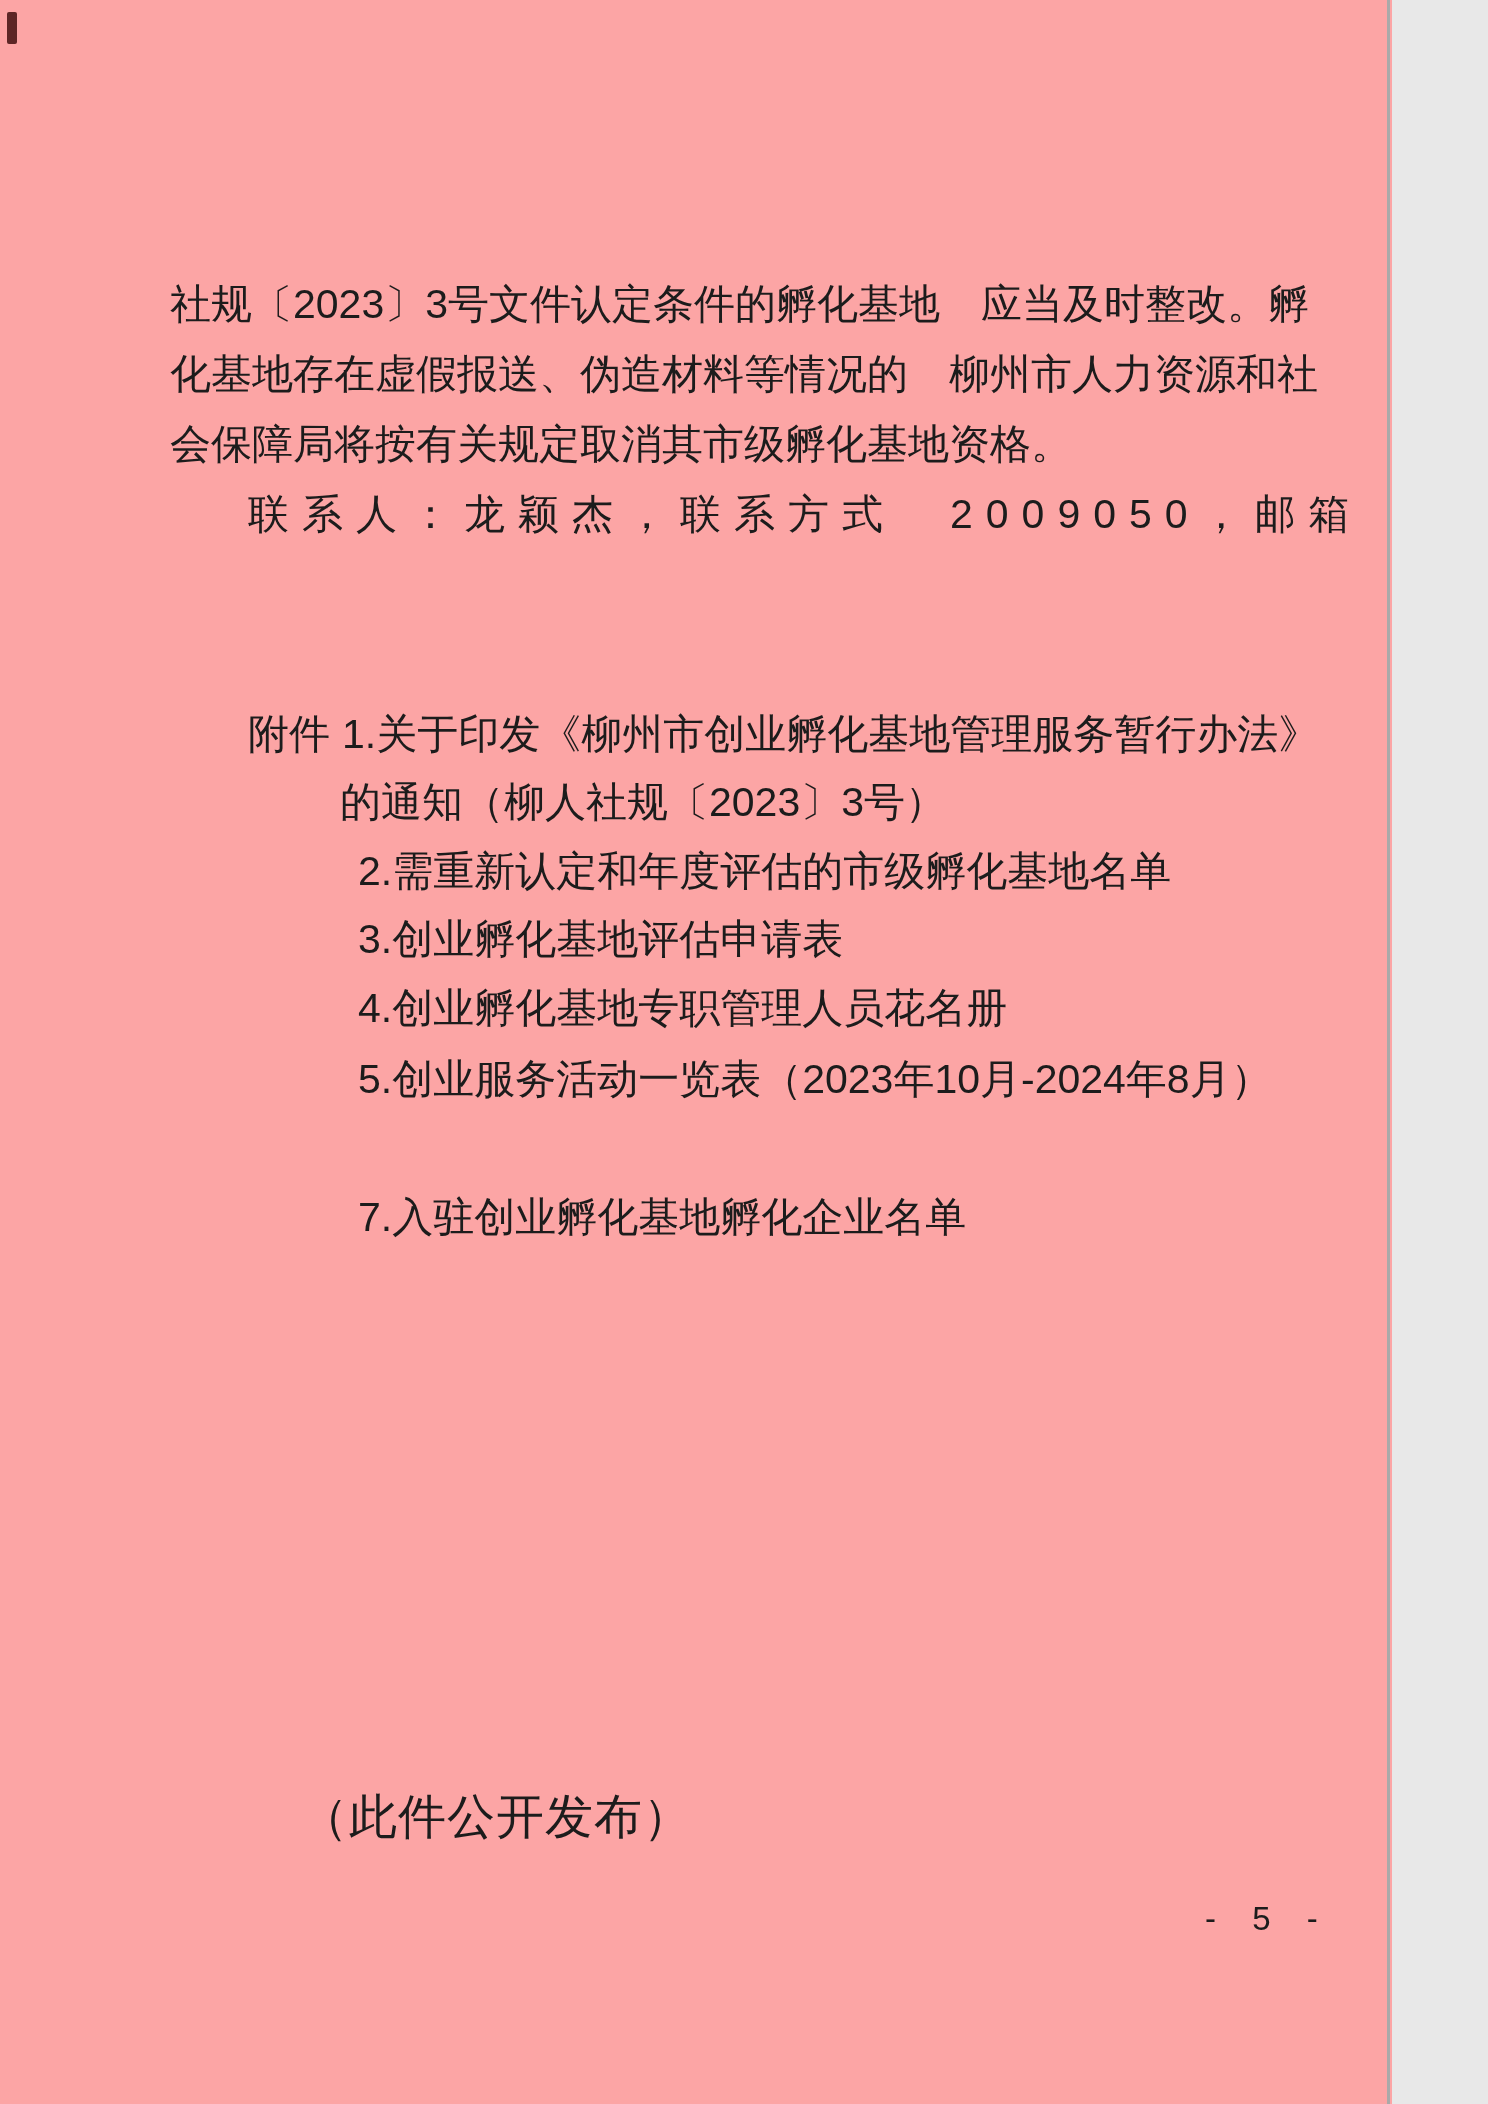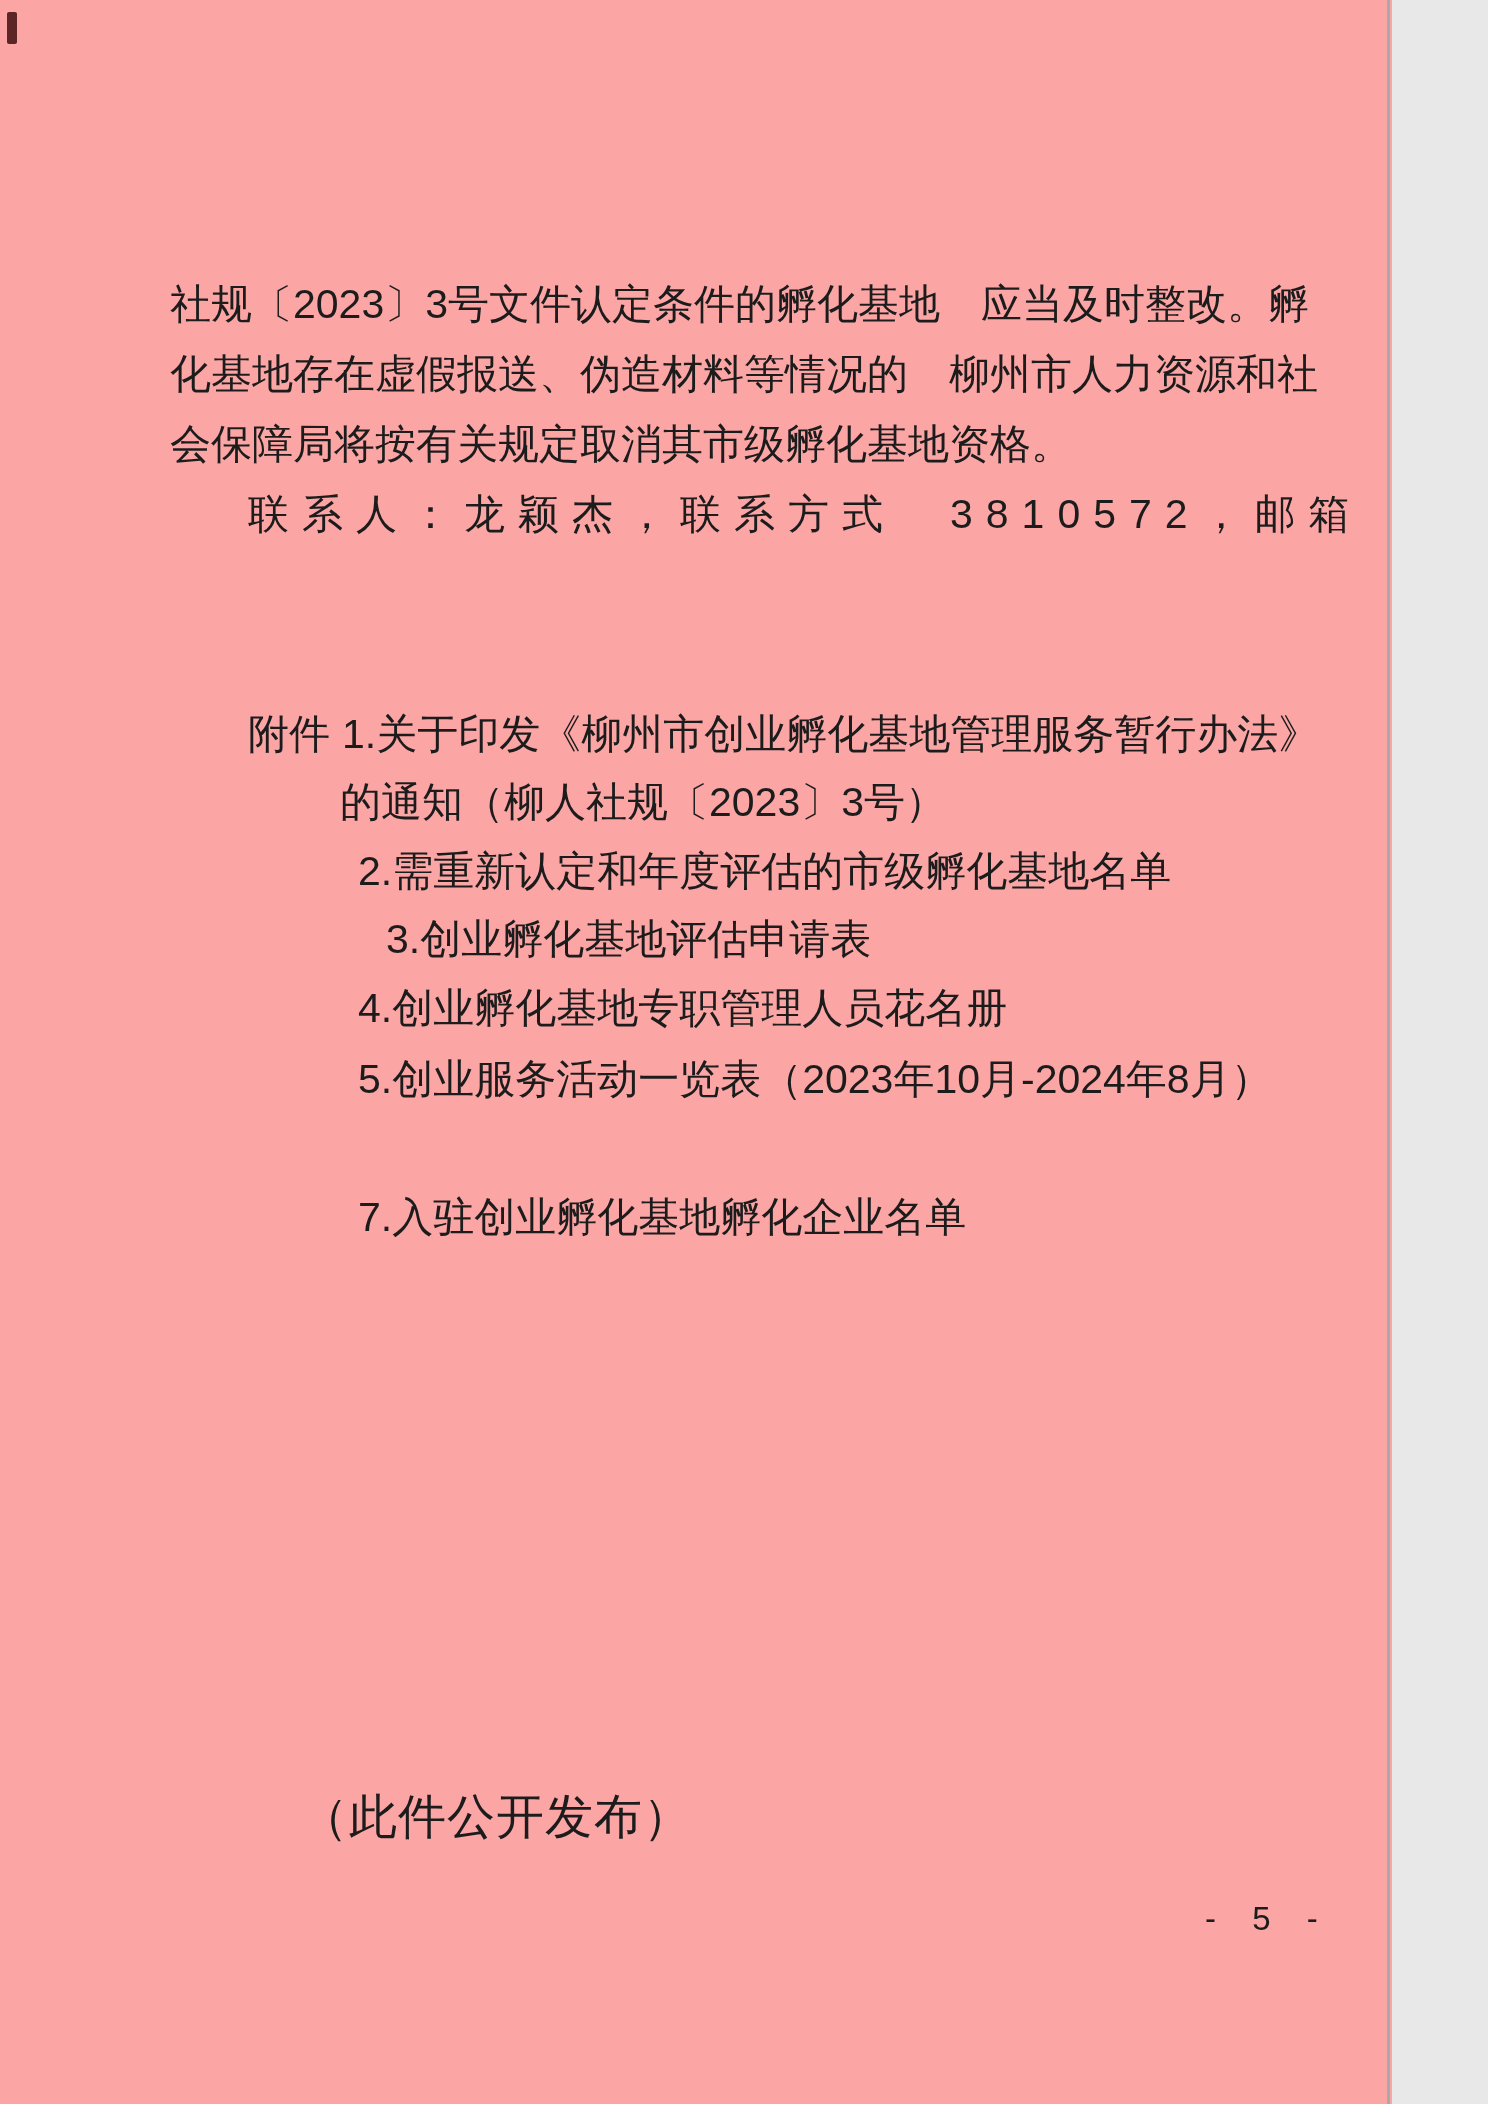--- a/index.html
+++ b/index.html
@@ -29,21 +29,21 @@
   .p-line2 { top: 351px; left: 170px; }
   .p-line3 { top: 421px; left: 170px; }
   
   .c-line1 { top: 491px; left: 248px; letter-spacing: 13px; }
   .c-line2 { top: 563px; left: 172px; font-size: 42px; letter-spacing: 1px; }
   
   .att-label { top: 711px; left: 248px; }
   .att1a     { top: 711px; left: 318px; margin-left: 24px; }
   .att1b     { top: 779px; left: 340px; }
   .att2      { top: 848px; left: 358px; text-align: right; }
-  .att3      { top: 916px; left: 358px; margin-left: 28px; }
+  .att3      { top: 916px; left: 358px; }
   .att4      { top: 985px; left: 358px; }
   .att5      { top: 1056px; left: 358px; }
   .att6      { top: 1126px; left: 358px; }
   .att7      { top: 1194px; left: 358px; }
   
   .release  { top: 1789px; left: 300px; font-size: 48px; letter-spacing: 1px; }
   .pagenum  { top: 1900px; left: 1205px; font-size: 33px; letter-spacing: 9px; word-spacing: 9px; }
   
   .edge-line {
     position: absolute;
@@ -68,21 +68,21 @@
 
 <div class="page">
 
   <div class="corner-mark"></div>
   <div class="edge-line"></div>
 
   <div class="txt p-line1">社规〔2023〕3号文件认定条件的孵化基地　应当及时整改。孵</div>
   <div class="txt p-line3">会保障局将按有关规定取消其市级孵化基地资格。</div>
   <div class="txt p-line2">化基地存在虚假报送、伪造材料等情况的　柳州市人力资源和社</div>
 
-  <div class="txt c-line1">联系人：龙颖杰，联系方式　3810572，邮箱</div>
+  <div class="txt c-line1">联系人：龙颖杰，联系方式　2009050，邮箱</div>
 
   <div class="txt att-label">附件</div>
   <div class="txt att1a">1.关于印发《柳州市创业孵化基地管理服务暂行办法》</div>
   <div class="txt att1b">的通知（柳人社规〔2023〕3号）</div>
   <div class="txt att2">2.需重新认定和年度评估的市级孵化基地名单</div>
   <div class="txt att3">3.创业孵化基地评估申请表</div>
   <div class="txt att4">4.创业孵化基地专职管理人员花名册</div>
   <div class="txt att5">5.创业服务活动一览表（2023年10月-2024年8月）</div>
   <div class="txt att7">7.入驻创业孵化基地孵化企业名单</div>
 

